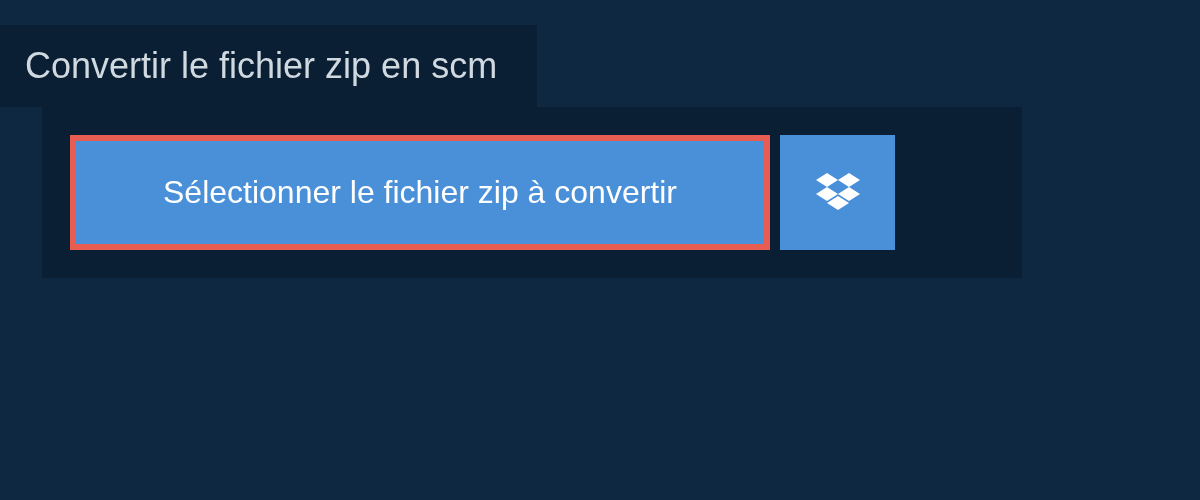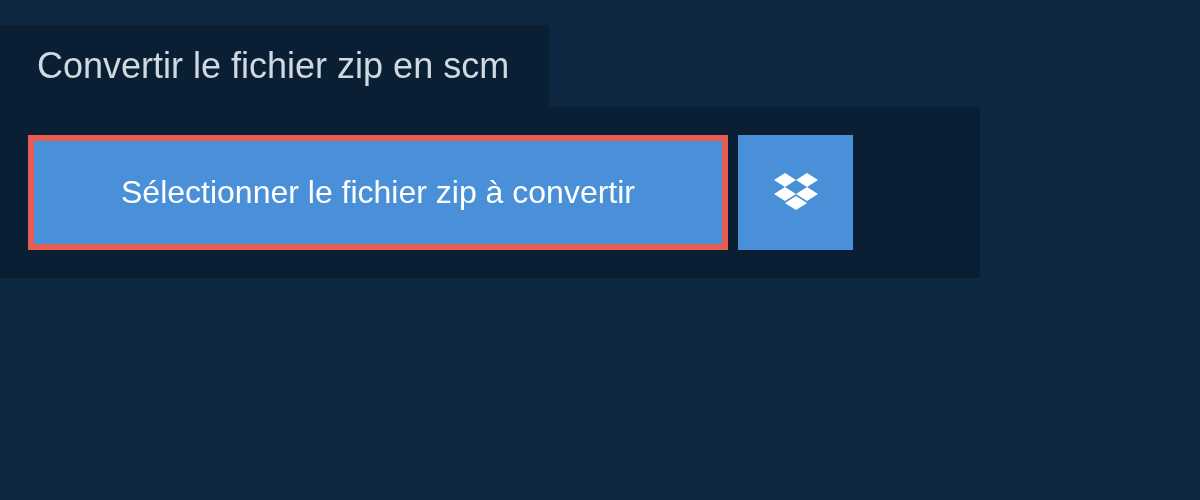--- a/index.html
+++ b/index.html
@@ -10,31 +10,32 @@
     body {
       width: 1200px;
       height: 500px;
       background-color: #0f2842;
       font-family: -apple-system, BlinkMacSystemFont, "Segoe UI", Arial, sans-serif;
       overflow: hidden;
     }
     .header {
       display: inline-block;
       background-color: #0a1f33;
-      padding: 20px 40px 20px 37px;
+      padding: 20px 40px 20px 25px;
       color: #d0d8e0;
       font-size: 36px;
       font-weight: 300;
       margin-top: 25px;
     }
     .panel {
       background-color: #0a1f33;
       margin-top: 0;
       padding: 28px;
       width: 980px;
+      margin-left: 42px;
     }
     .button-row {
       display: flex;
       gap: 10px;
     }
     .select-button {
       background-color: #4a90d9;
       border: 6px solid #e85d52;
       color: #ffffff;
       font-size: 32px;

